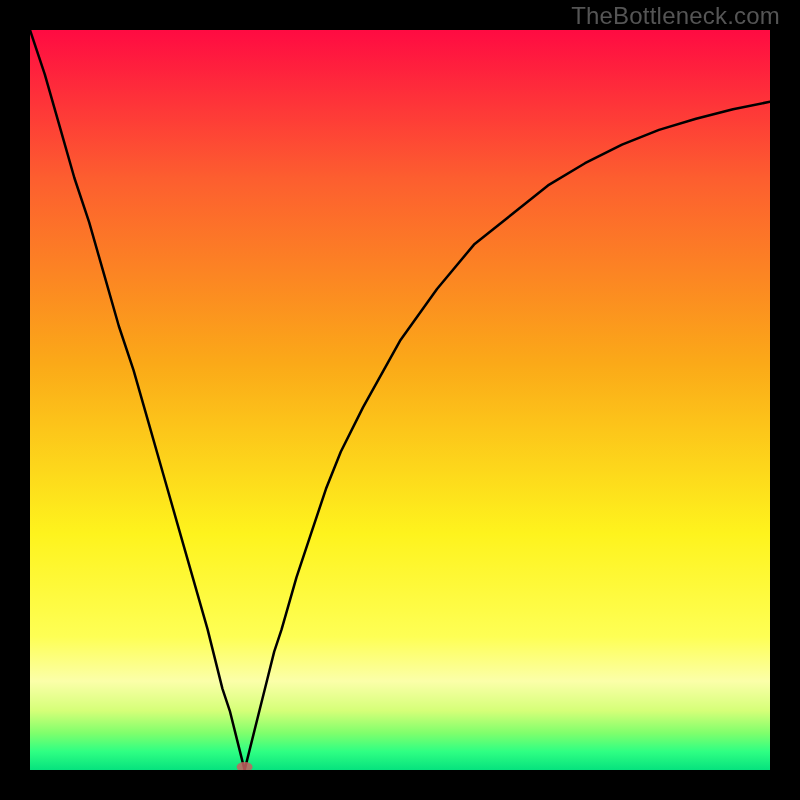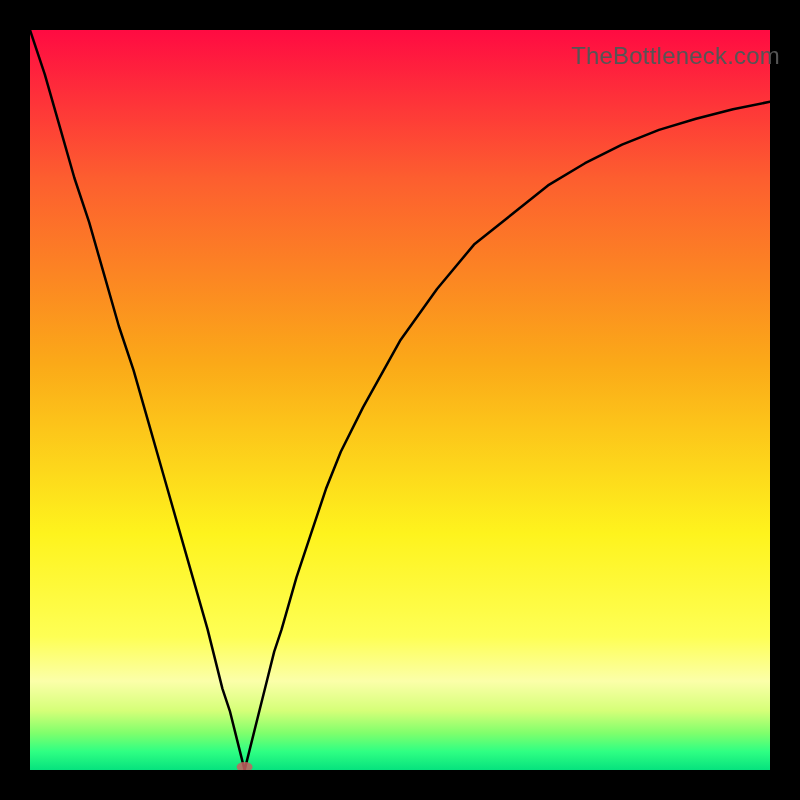--- a/index.html
+++ b/index.html
@@ -19,21 +19,20 @@
   }
   .watermark {
     position: absolute;
     top: 2px;
     right: 20px;
     color: #555;
     font-size: 24px;
     font-weight: 400;
     letter-spacing: 0.2px;
     z-index: 5;
-    margin-top: 40px;
   }
   .plot-wrap {
     position: absolute;
     left: 30px;
     top: 30px;
     width: 740px;
     height: 740px;
   }
   svg.plot {
     display: block;

